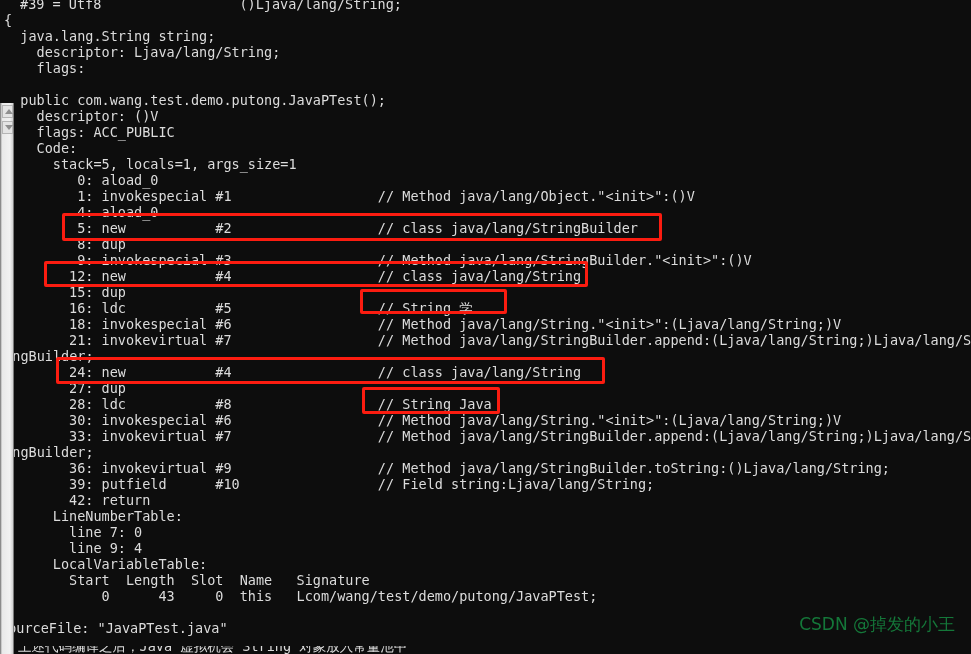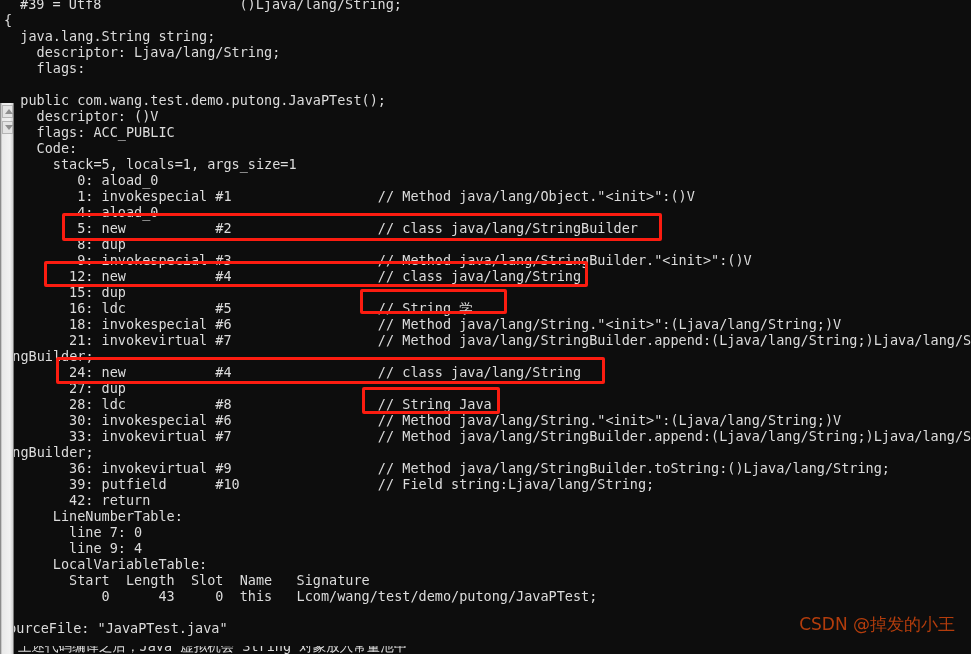--- a/index.html
+++ b/index.html
@@ -92,21 +92,21 @@
     box-sizing: border-box;
     z-index: 8;
     background: transparent;
   }
 
   
   #watermark {
     position: absolute;
     right: 16px;
     bottom: 18px;
-    color: #c2410c;
+    color: #15803d;
     font-size: 17px;
     font-family: "DejaVu Sans", "Liberation Sans", sans-serif;
     opacity: 0.92;
     z-index: 9;
     white-space: pre;
   }
 
   
   #bottom-clip {
     position: absolute;

